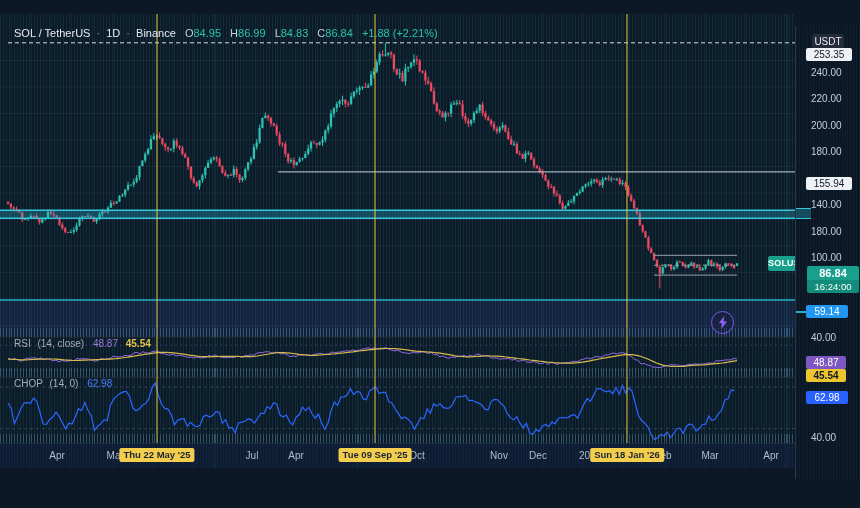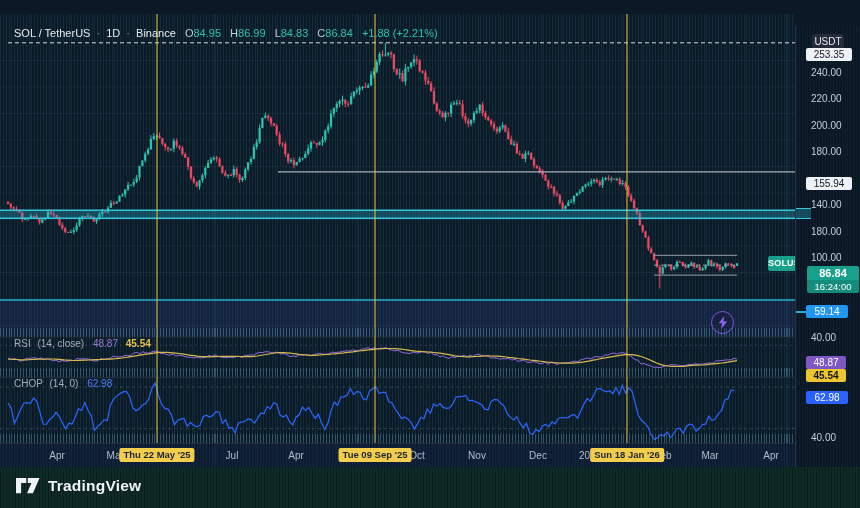--- a/index.html
+++ b/index.html
@@ -669,37 +669,28 @@
       <div class="tick" style="top: 121px;">180.00</div>
       <div class="tick" style="top: 174px;">140.00</div>
       <div class="tick" style="top: 200.5px;">180.00</div>
       <div class="tick" style="top: 227px;">100.00</div>
       <div class="tick" style="top: 306.5px;">40.00</div>
     </div>
 
   <div class="time-axis" id="time-axis">
       <span class="month" style="left: 57px;">Apr</span>
       <span class="month" style="left: 116px;">May</span>
-      <span class="month" style="left: 232px; text-align: center;">Jul</span>
+      <span class="month" style="left: 252px; text-align: center;">Jul</span>
       <span class="month" style="left: 296px;">Apr</span>
       <span class="month" style="left: 417px;">Oct</span>
-      <span class="month" style="left: 477px;">Nov</span>
+      <span class="month" style="left: 499px;">Nov</span>
       <span class="month" style="left: 538px;">Dec</span>
       <span class="month" style="left: 590px;">2026</span>
       <span class="month" style="left: 663px;">Feb</span>
       <span class="month" style="left: 710px;">Mar</span>
       <span class="month" style="left: 771px;">Apr</span>
       <div class="event-box" style="left: 157px;">Thu 22 May '25</div>
       <div class="event-box" style="left: 375px;">Tue 09 Sep '25</div>
       <div class="event-box" style="left: 627px;">Sun 18 Jan '26</div>
     </div>
 
-  <div class="bottom-bar">
-    <div class="tv-logo">
-      <svg width="25" height="18" viewBox="0 0 34 22">
-        <path d="M0 0 H14 V7 H7 V21 H0 Z" fill="#f0f3f6"></path>
-        <path d="M16 0 H32 L23 21 H15 L21 7 H16 Z" fill="#f0f3f6"></path>
-      </svg>
-      <span class="brand">TradingView</span>
-    </div>
-  </div>
 
 </div>
 
 </body></html>

